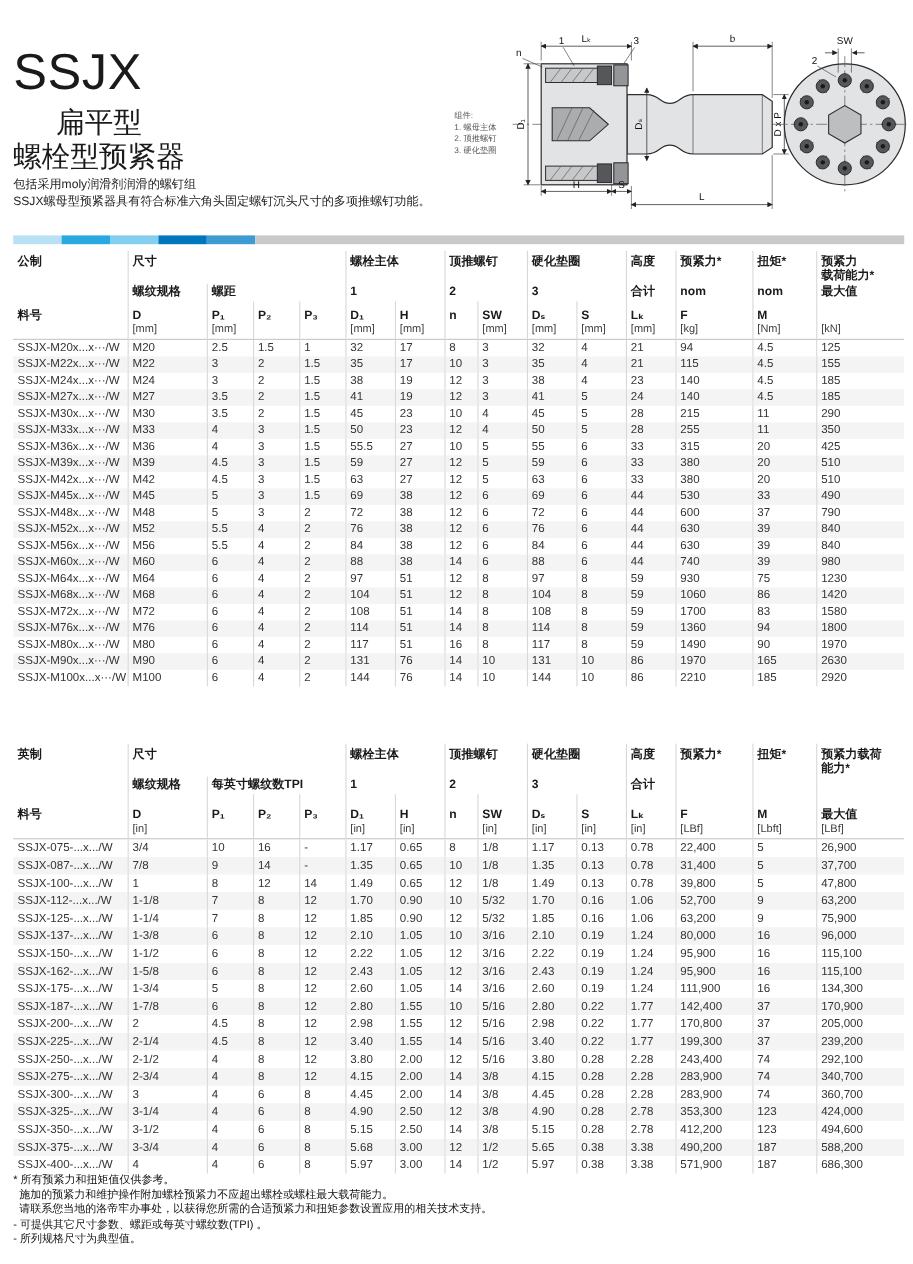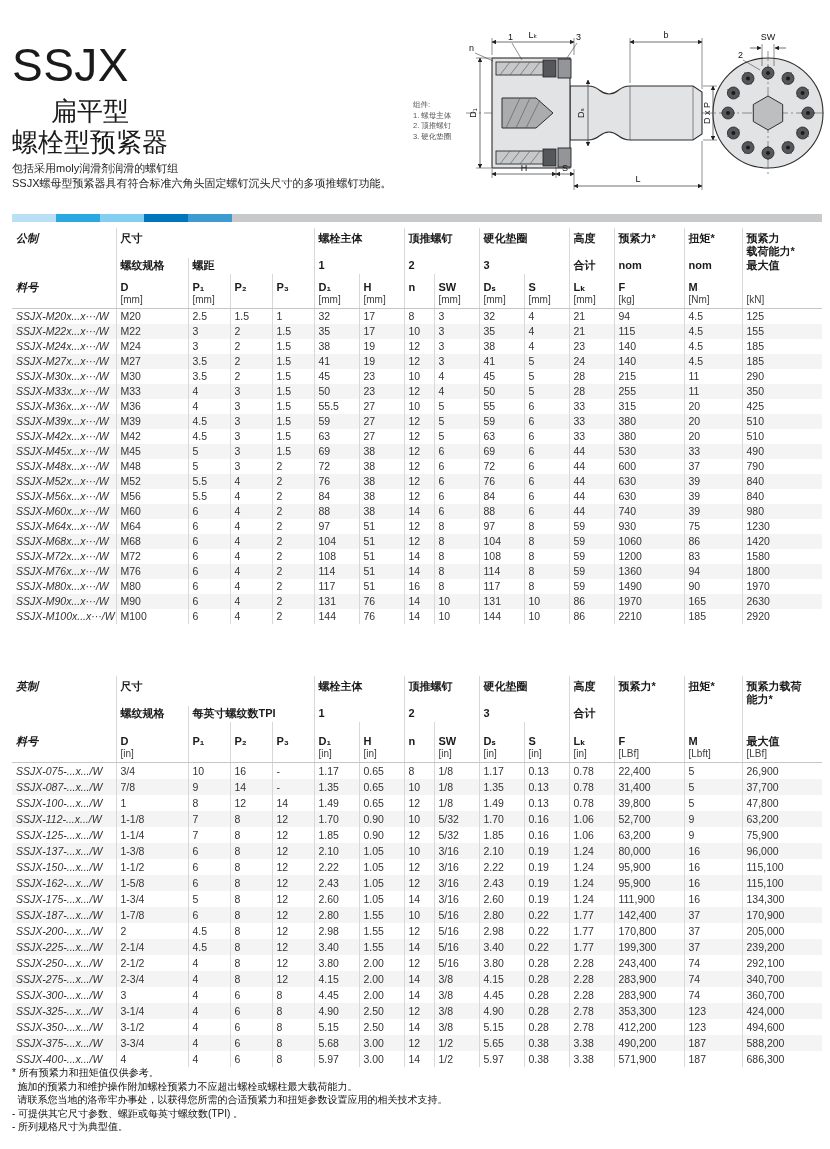--- a/index.html
+++ b/index.html
@@ -10,21 +10,21 @@
   .desc{position:absolute;left:12px;top:161px;font-size:11px;line-height:14.5px;color:#222;}
   .components{position:absolute;left:413px;top:100px;font-size:7.5px;line-height:10.5px;color:#555;}
   .drawing{position:absolute;left:450px;top:28px;}
   .brandbar{position:absolute;left:12px;top:214px;width:810px;height:8px;display:flex;}
   .brandbar div{height:100%;}
   .tablewrap{position:absolute;left:12px;}
   .metric{top:228px;}
   .imperial{top:676px;}
   table.spec{border-collapse:collapse;table-layout:fixed;width:810px;}
   .spec th,.spec td{border-left:1px solid #d8d8d8;padding:0 2px 0 4px;text-align:left;}
-  .spec th:first-child,.spec td:first-child{border-left:none;font-style:italic;}
+  .spec th:first-child,.spec td:first-child{border-left:none;}
   .spec thead th{font-weight:bold;font-size:11px;vertical-align:top;white-space:pre-line;
                  line-height:13px;padding-top:4px;}
   .spec thead tr.r1 th{height:24px;}
   .spec thead tr.r2 th{height:15px;padding-top:1px;}
   .spec thead tr.r3 th{vertical-align:bottom;padding-bottom:2px;border-bottom:1px solid #c6c6c6;}
   .metric .spec thead tr.r3 th{height:28px;}
   .imperial .spec thead tr.r3 th{height:34px;}
   .sym{font-weight:bold;font-size:11px;line-height:13px;min-height:13px;}
   .unit{font-weight:normal;font-size:10px;line-height:12px;min-height:12px;color:#3c3c3c;}
   .center{text-align:center;}
@@ -551,21 +551,21 @@
             <td>6</td>
             <td>4</td>
             <td>2</td>
             <td>108</td>
             <td>51</td>
             <td>14</td>
             <td>8</td>
             <td>108</td>
             <td>8</td>
             <td>59</td>
-            <td>1200</td>
+            <td>1700</td>
             <td>83</td>
             <td>1580</td>
           </tr>
           <tr>
             <td>SSJX-M76x...x···/W</td>
             <td>M76</td>
             <td>6</td>
             <td>4</td>
             <td>2</td>
             <td>114</td>

